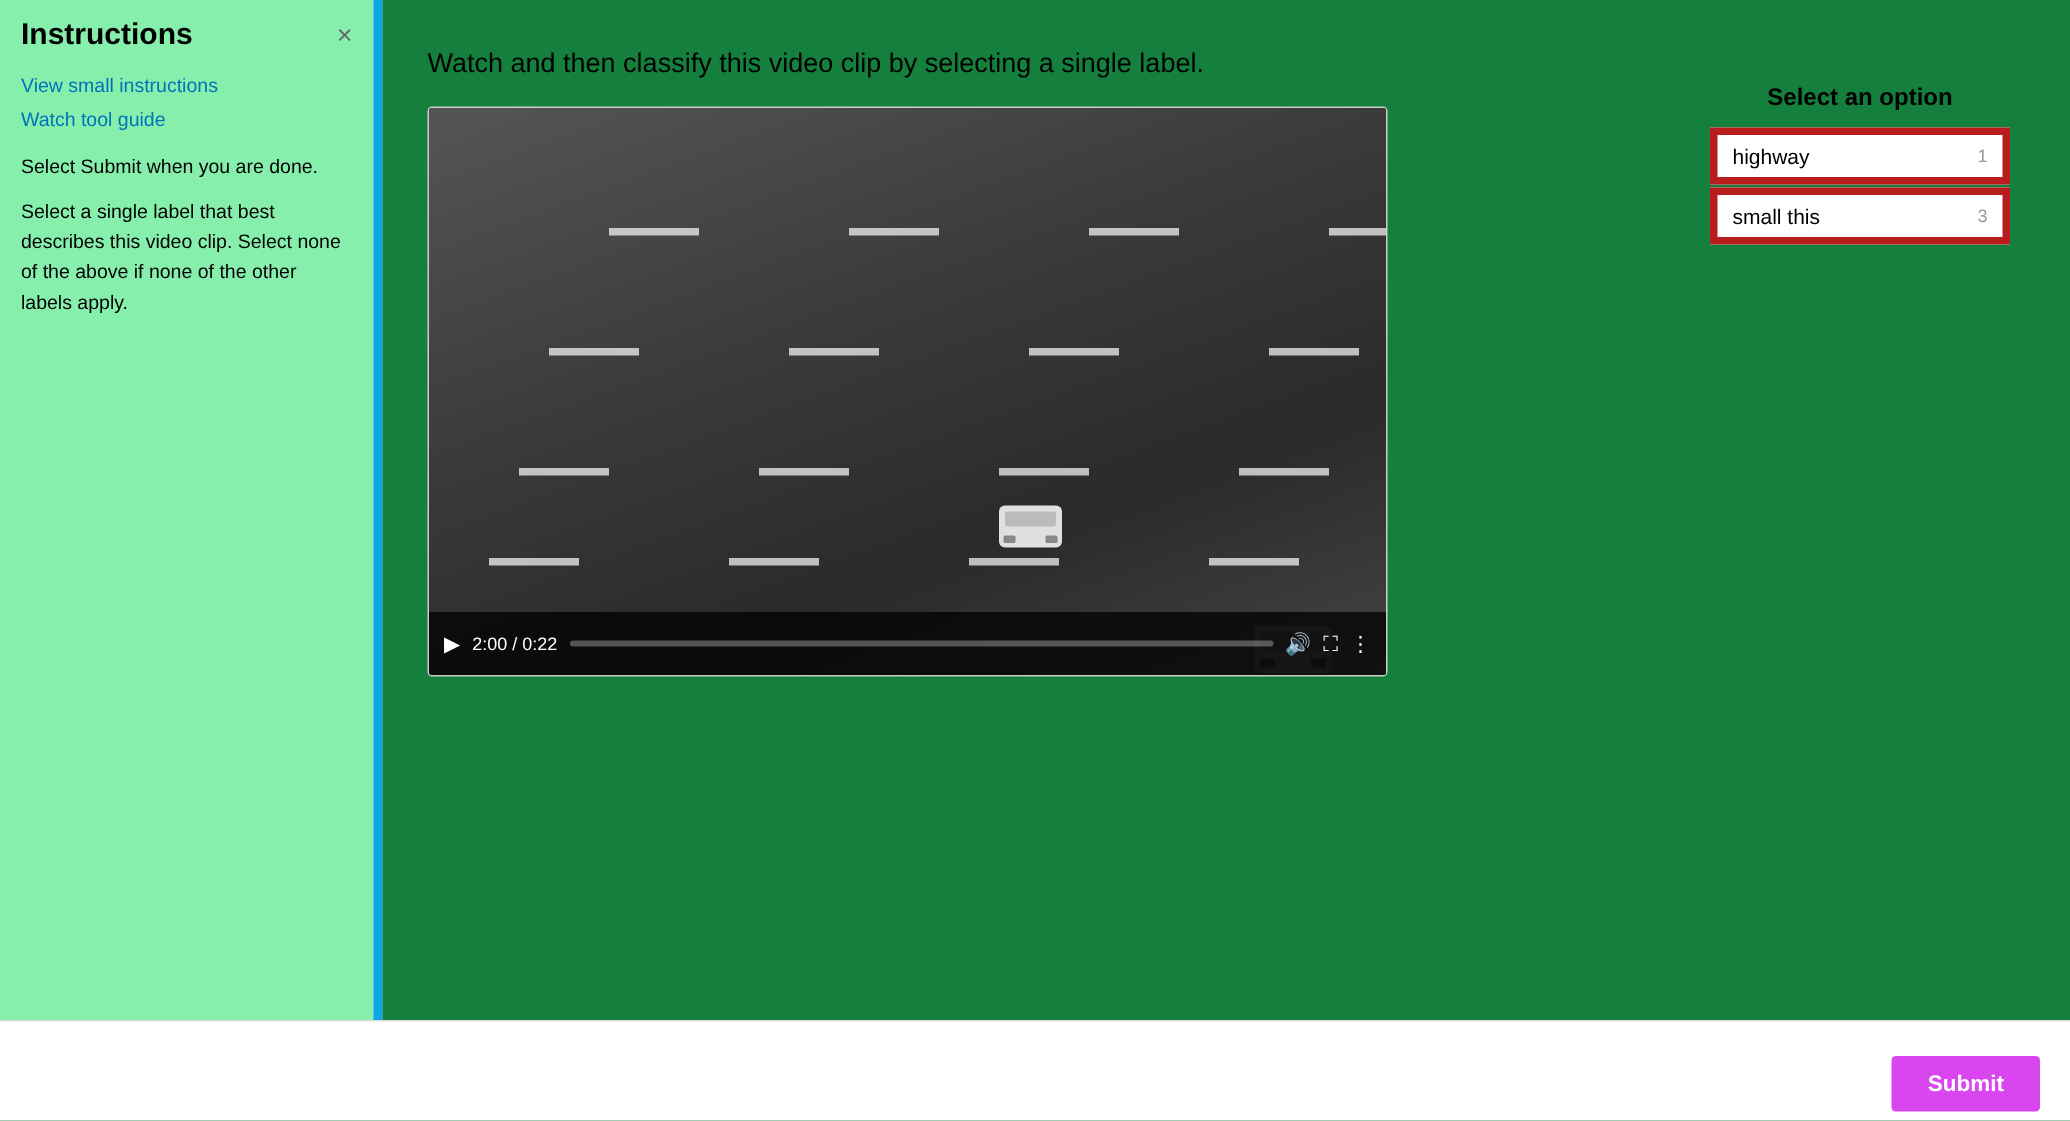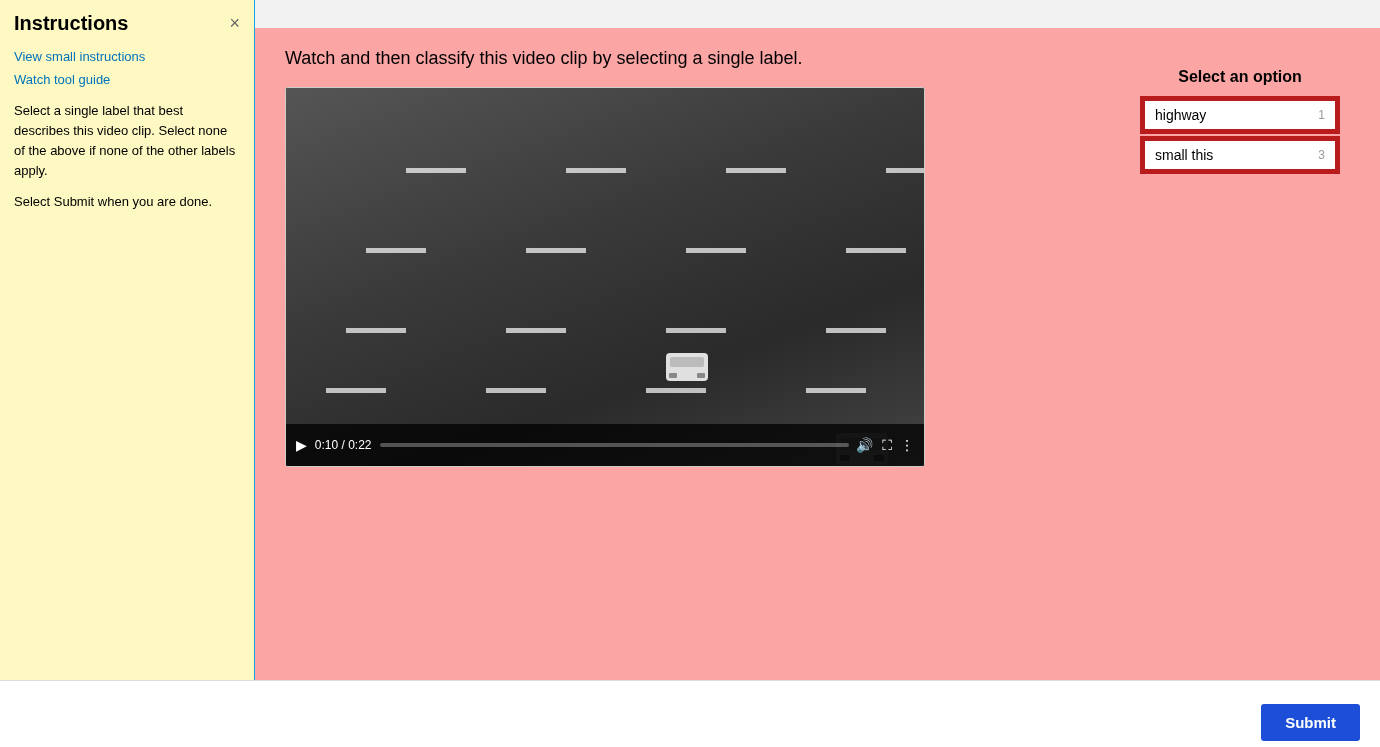--- a/index.html
+++ b/index.html
@@ -11,22 +11,22 @@
       overflow: hidden;
       position: relative;
     }
 
     
     #sidebar {
       position: absolute;
       left: 0; top: 0;
       width: 255px;
       height: 680px;
-      background: #fef9c3;
-      border-right: 1px solid #0ea5e9;
+      background: #86efac;
+      border-right: 6px solid #0ea5e9;
       padding: 12px 14px;
     }
 
     #sidebar-header {
       display: flex;
       align-items: center;
       justify-content: space-between;
       margin-bottom: 14px;
     }
 
@@ -60,23 +60,22 @@
 
     .sidebar-instructions p { margin-bottom: 10px; }
 
     
     #main {
       position: absolute;
       left: 255px;
       top: 0;
       right: 0;
       bottom: 67px;
-      background: #fca5a5;
-      padding: 20px 30px;
-      margin-top: 28px;
+      background: #15803d;
+      padding: 32px 30px;
     }
 
     #main-title {
       font-size: 18px;
       color: #000;
       margin-bottom: 18px;
     }
 
     
     #video-container {
@@ -158,21 +157,21 @@
 
     #more-icon {
       color: #fff;
       font-size: 14px;
       cursor: pointer;
     }
 
     
     #options-panel {
       position: absolute;
-      top: 68px;
+      top: 57px;
       right: 40px;
       width: 200px;
     }
 
     #options-title {
       font-size: 16px;
       font-weight: bold;
       color: #000;
       margin-bottom: 10px;
       text-align: center;
@@ -206,21 +205,21 @@
       height: 67px;
       background: #fff;
       border-top: 1px solid #ddd;
       display: flex;
       align-items: center;
       justify-content: flex-end;
       padding-right: 20px;
     }
 
     #submit-button {
-      background: #1d4ed8;
+      background: #d946ef;
       color: #fff;
       border: none;
       padding: 10px 24px;
       font-size: 15px;
       font-weight: bold;
       border-radius: 3px;
       cursor: pointer;
       margin-top: 16px;
     }
   </style>
@@ -228,22 +227,22 @@
 <body>
 
 <div id="sidebar">
   <div id="sidebar-header">
     <span id="sidebar-title">Instructions</span>
     <span id="close-icon">×</span>
   </div>
   <a class="sidebar-link">View small instructions</a>
   <a class="sidebar-link">Watch tool guide</a>
   <div class="sidebar-instructions">
+    <p>Select Submit when you are done.</p>
     <p>Select a single label that best describes this video clip. Select none of the above if none of the other labels apply.</p>
-    <p>Select Submit when you are done.</p>
   </div>
 </div>
 
 <div id="main">
   <div id="main-title">Watch and then classify this video clip by selecting a single label.</div>
 
   <div id="video-container">
     <div id="video-placeholder">
 
       <div class="road-line" style="width:60px;height:5px;top:80px;left:120px;"></div>
@@ -279,21 +278,21 @@
           <div style="position:absolute;top:5px;left:5px;right:5px;height:12px;background:#444;border-radius:2px;"></div>
           <div style="position:absolute;bottom:4px;left:4px;width:10px;height:6px;background:#333;border-radius:1px;"></div>
           <div style="position:absolute;bottom:4px;right:4px;width:10px;height:6px;background:#333;border-radius:1px;"></div>
         </div>
       </div>
 
     </div>
 
     <div id="video-controls">
       <span id="play-icon">▶</span>
-      <span id="time-display">0:10 / 0:22</span>
+      <span id="time-display">2:00 / 0:22</span>
       <div id="progress-bar-container">
         <div id="progress-bar-fill"></div>
       </div>
       <span id="volume-icon">🔊</span>
       <span id="fullscreen-icon">⛶</span>
       <span id="more-icon">⋮</span>
     </div>
   </div>
 </div>
 

